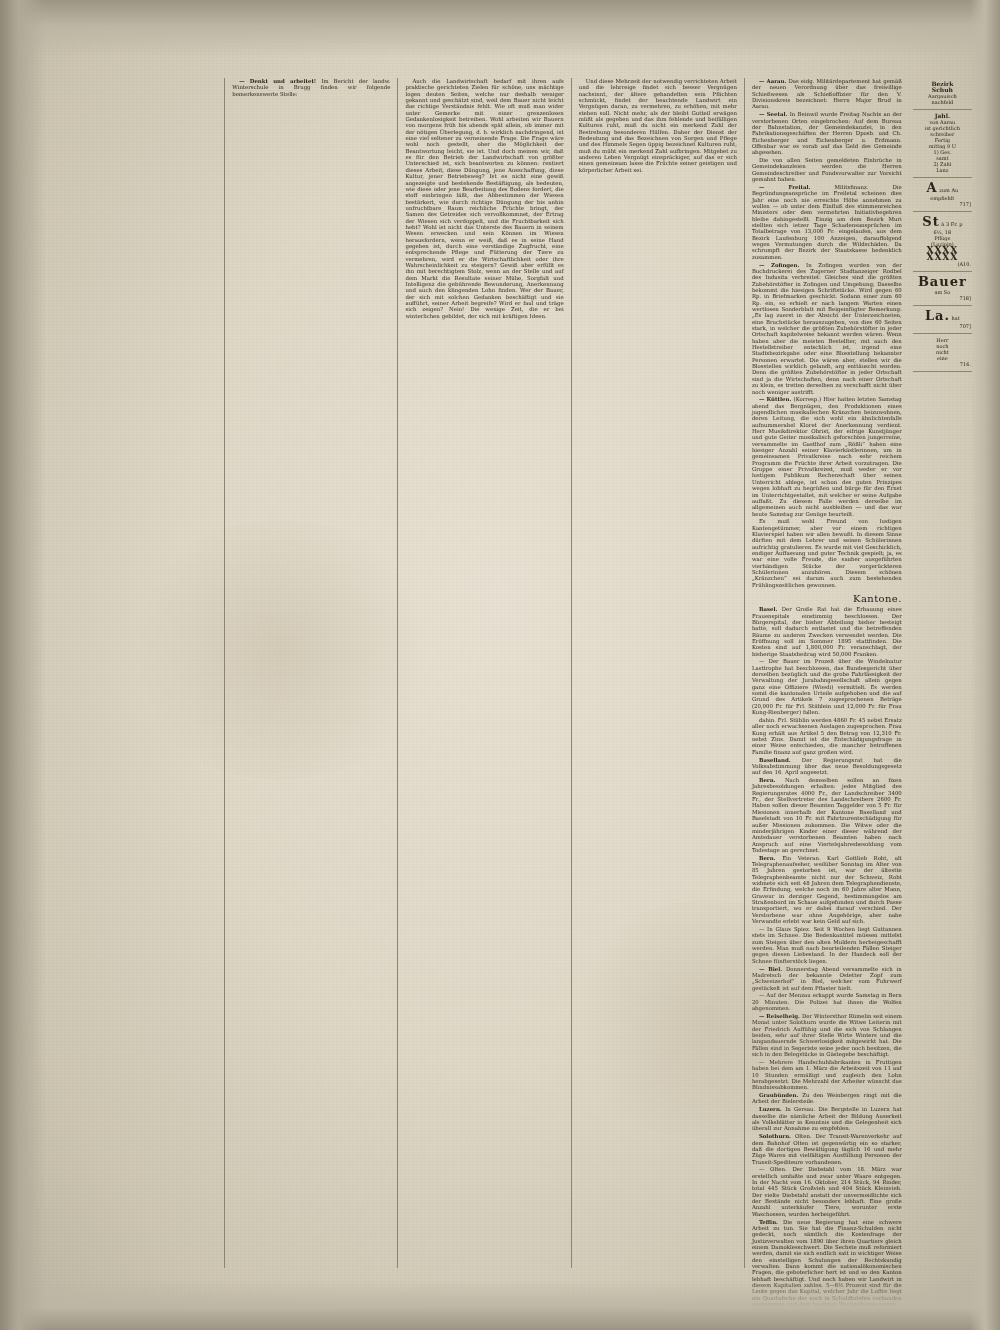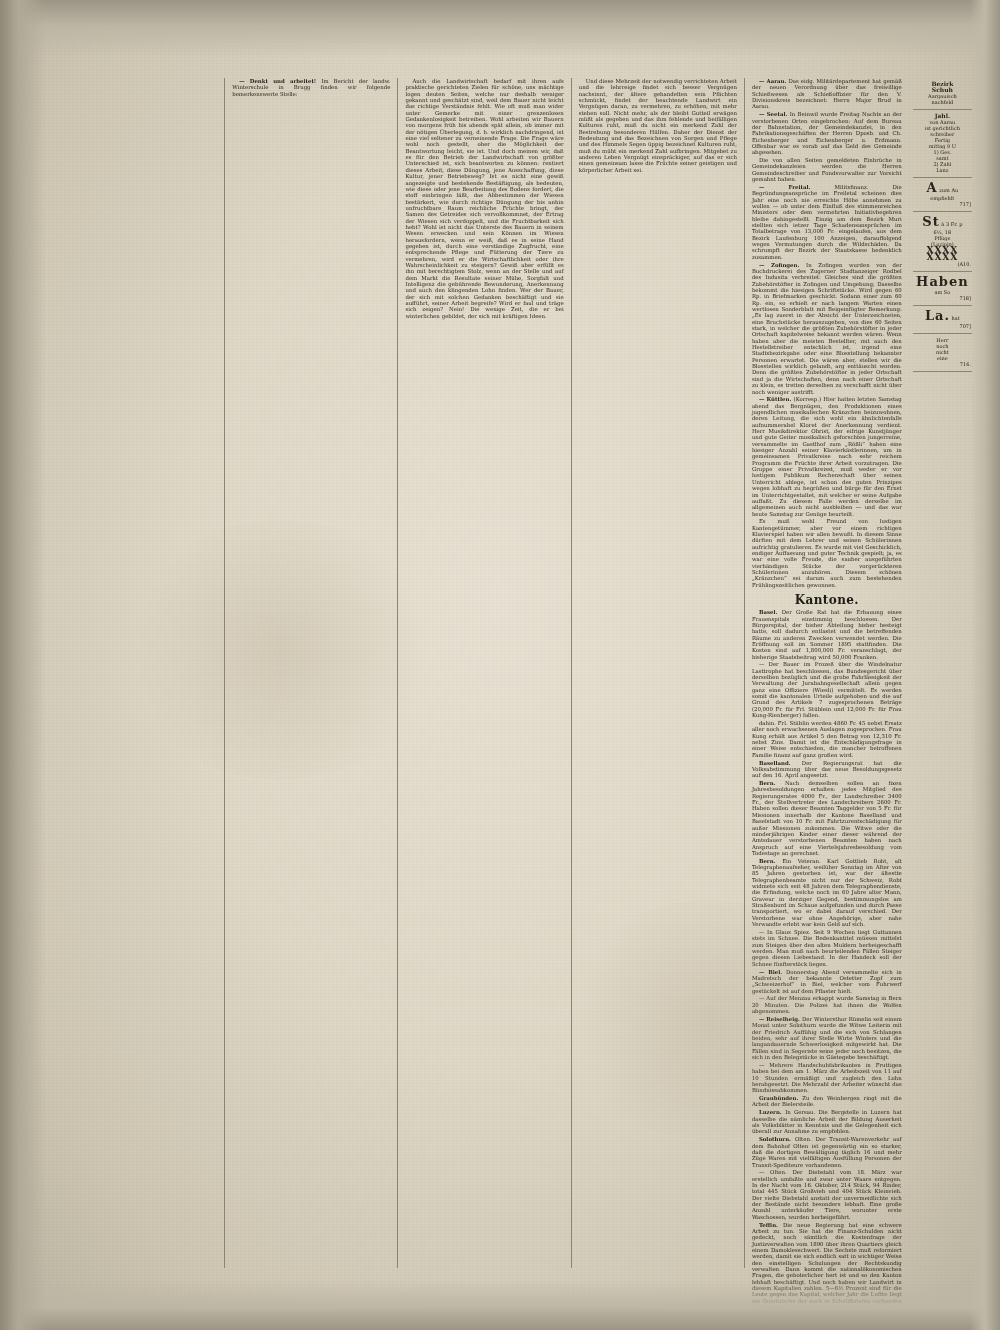--- a/index.html
+++ b/index.html
@@ -65,23 +65,23 @@
     text-align:justify;
     color:#2a241c;
     margin:0 0 1.5px 0;
     hyphens:auto;
     word-spacing:0.2px;
   }
   .p.ind{text-indent:7px;}
   .lead{font-weight:bold;}
 
   .hdr{
-    font-weight:bold;
-    font-size:12px;
-    text-align:center;
+    font-weight:normal;
+    font-size:10px;
+    text-align:right;
     margin:5px 0 2px 0;
     letter-spacing:0.4px;
     color:#211c15;
   }
 
   
   .adcol{
     width:68px;
     box-sizing:border-box;
     padding-left:4px;
@@ -195,21 +195,21 @@
           <span class="adbig">St</span>
           <span>à 3 Fr. p</span><br>
           <span>6½, 18</span><br>
           <span>Pflüge</span><br>
           <span>(Luzipin)</span><br>
           <span class="xrow">XXXX</span><br>
           <span class="xrow">XXXX</span>
           <span class="num">(A10.</span>
         </div>
         <div class="adbox">
-          <span class="adbig">Haben</span>
+          <span class="adbig">Bauer</span>
           <span>am So</span>
           <span class="num">718]</span>
         </div>
         <div class="adbox">
           <span class="adbig">La.</span>
           <span>hat</span>
           <span class="num">707]</span>
         </div>
         <div class="adbox">
           <span>Herr</span><br>

